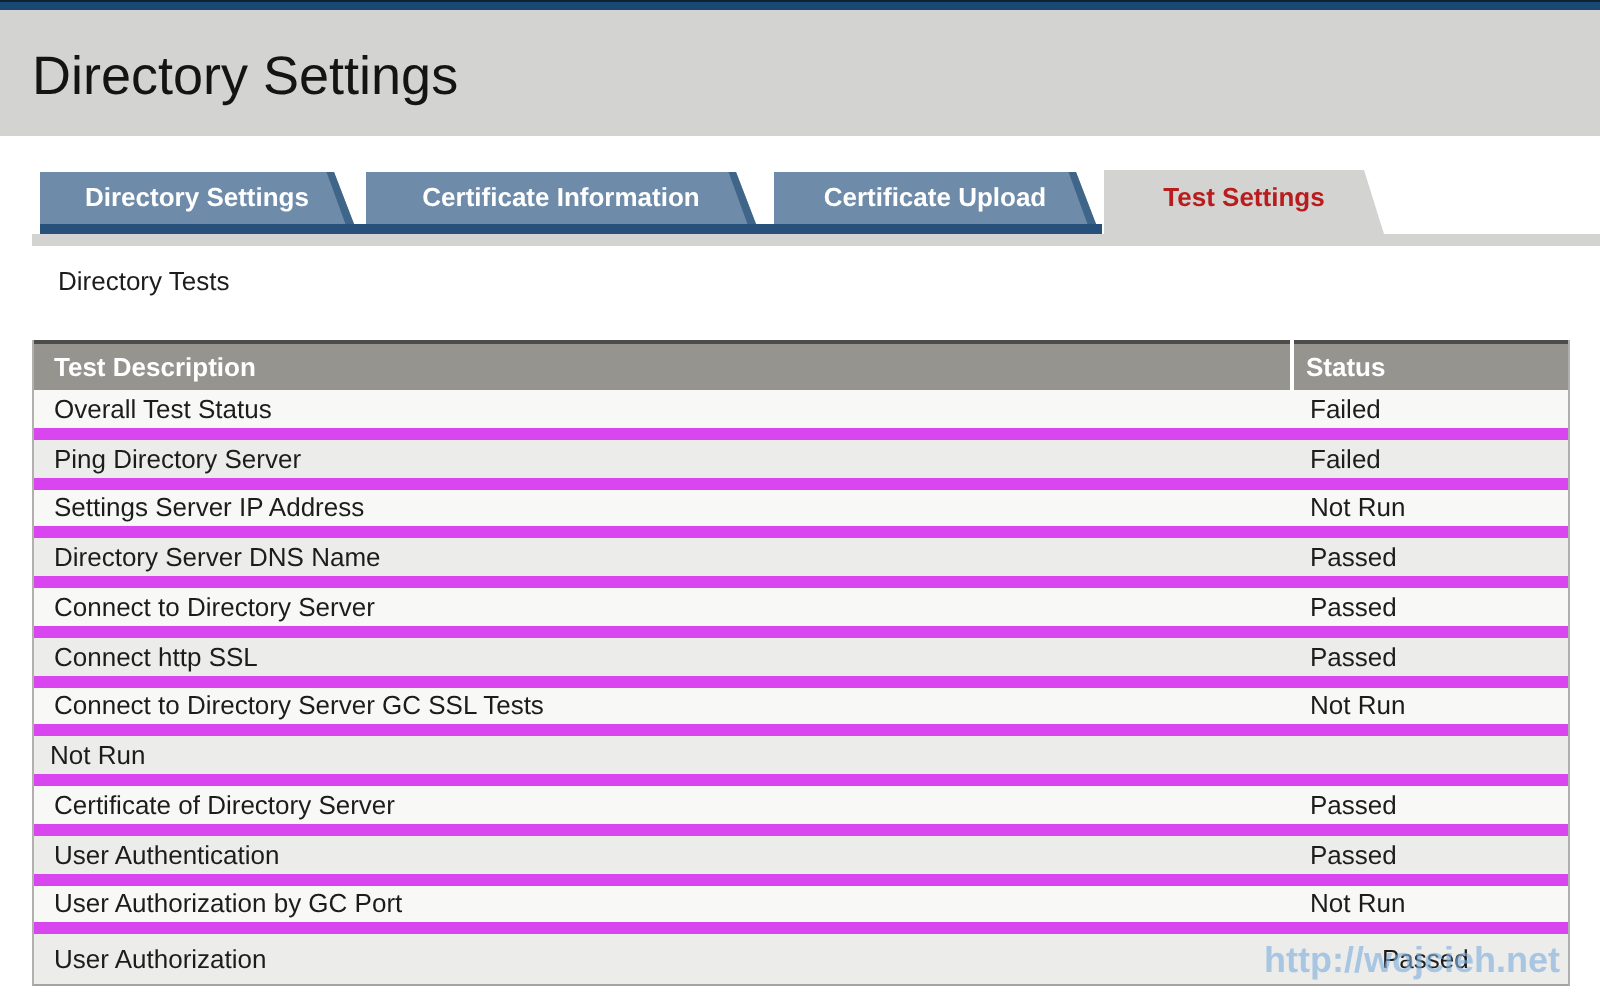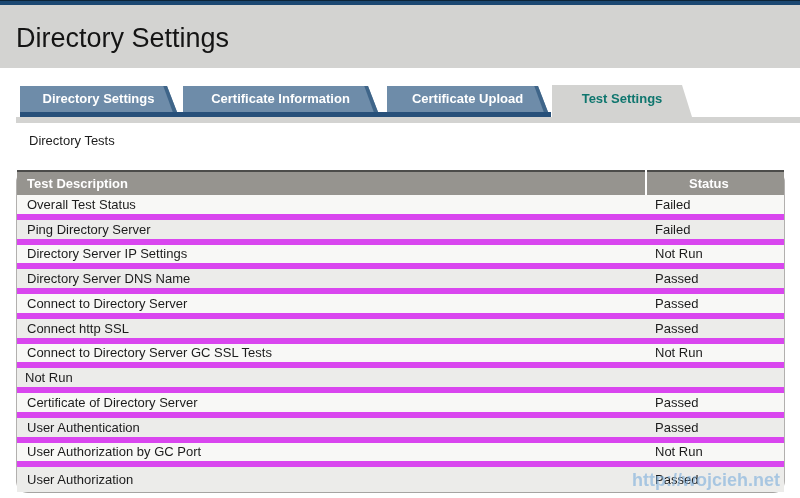--- a/index.html
+++ b/index.html
@@ -47,21 +47,21 @@
     transform: skewX(20deg);
   }
   .tab-1 { left: 20px;  width: 157px; }
   .tab-2 { left: 183px; width: 195px; }
   .tab-3 { left: 387px; width: 161px; }
   .tab-active {
     position: absolute; top: 85px; height: 32px;
     left: 552px; width: 140px;
     background: #d3d3d1;
     clip-path: polygon(0 0, calc(100% - 10px) 0, 100% 100%, 0 100%);
-    color: #0f766e; font-size: 13px; font-weight: bold;
+    color: #b91c1c; font-size: 13px; font-weight: bold;
     text-align: center; line-height: 27px;
     cursor: pointer; white-space: nowrap;
   }
   .tab-underline {
     position: absolute; left: 20px; top: 112px; width: 531px; height: 5px;
     background: #27507a;
   }
   .tab-strip {
     position: absolute; left: 16px; top: 117px; width: 784px; height: 6px;
     background: #d3d3d1;
@@ -71,39 +71,38 @@
     position: absolute; left: 16px; top: 133px;
     font-size: 13px; color: #1c1c1c; margin-left: 13px;
   }
 
   
   .tests-table {
     position: absolute; left: 16px; top: 170px; width: 769px;
     border-left: 1px solid #b2b0ae;
     border-right: 1px solid #b2b0ae;
     border-bottom: 1px solid #a6a4a2;
-    border-radius: 12px;
   }
   .thead {
     display: flex; height: 25px;
     background: #96948f;
     border-top: 2px solid #4c4c4a;
     color: #ffffff; font-size: 13px; font-weight: bold;
     align-items: center;
   }
   .th-desc { width: 628px; padding-left: 10px; }
   .th-sep  { width: 2px; height: 25px; background: #ffffff; margin-top: -2px; }
-  .th-status { flex: 1; padding-left: 6px; margin-left: 36px; }
+  .th-status { flex: 1; padding-left: 6px; }
 
   .trow {
     display: flex; height: 24.75px; align-items: center;
     border-bottom: 6px solid #d946ef;
     font-size: 13px; color: #1c1c1c;
   }
-  .trow:last-child { border-bottom: none; }
+  .trow:last-child { border-bottom: none; gap: 36px; }
   .trow:nth-child(odd)  { background: #ececea; }
   .trow:nth-child(even) { background: #f8f8f6; }
   .td-desc { width: 630px; padding-left: 10px; white-space: nowrap; }
   .td-status { flex: 1; padding-left: 8px; white-space: nowrap; }
 
   .watermark {
     position: absolute; left: 632px; top: 470px;
     font-size: 18px; font-weight: bold;
     color: #7fb0dc; opacity: 0.62;
     white-space: nowrap; pointer-events: none;
@@ -136,21 +135,21 @@
 
   <div class="trow">
     <div class="td-desc">Overall Test Status</div>
     <div class="td-status">Failed</div>
   </div>
   <div class="trow">
     <div class="td-desc">Ping Directory Server</div>
     <div class="td-status">Failed</div>
   </div>
   <div class="trow">
-    <div class="td-desc">Directory Server IP Settings</div>
+    <div class="td-desc">Settings Server IP Address</div>
     <div class="td-status">Not Run</div>
   </div>
   <div class="trow">
     <div class="td-desc">Directory Server DNS Name</div>
     <div class="td-status">Passed</div>
   </div>
   <div class="trow">
     <div class="td-desc">Connect to Directory Server</div>
     <div class="td-status">Passed</div>
   </div>

